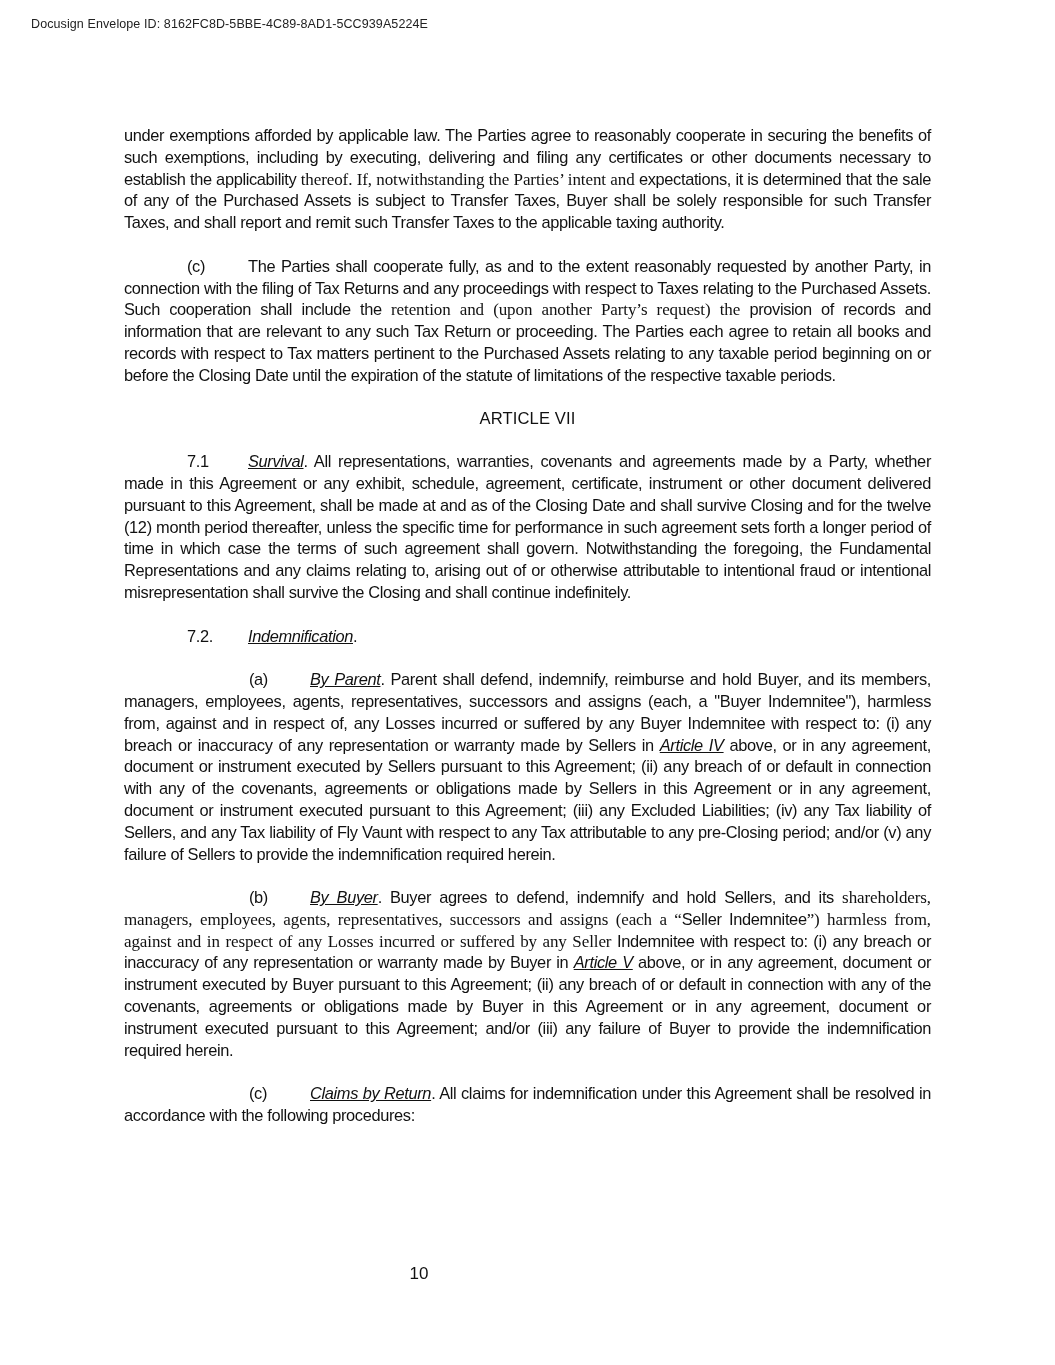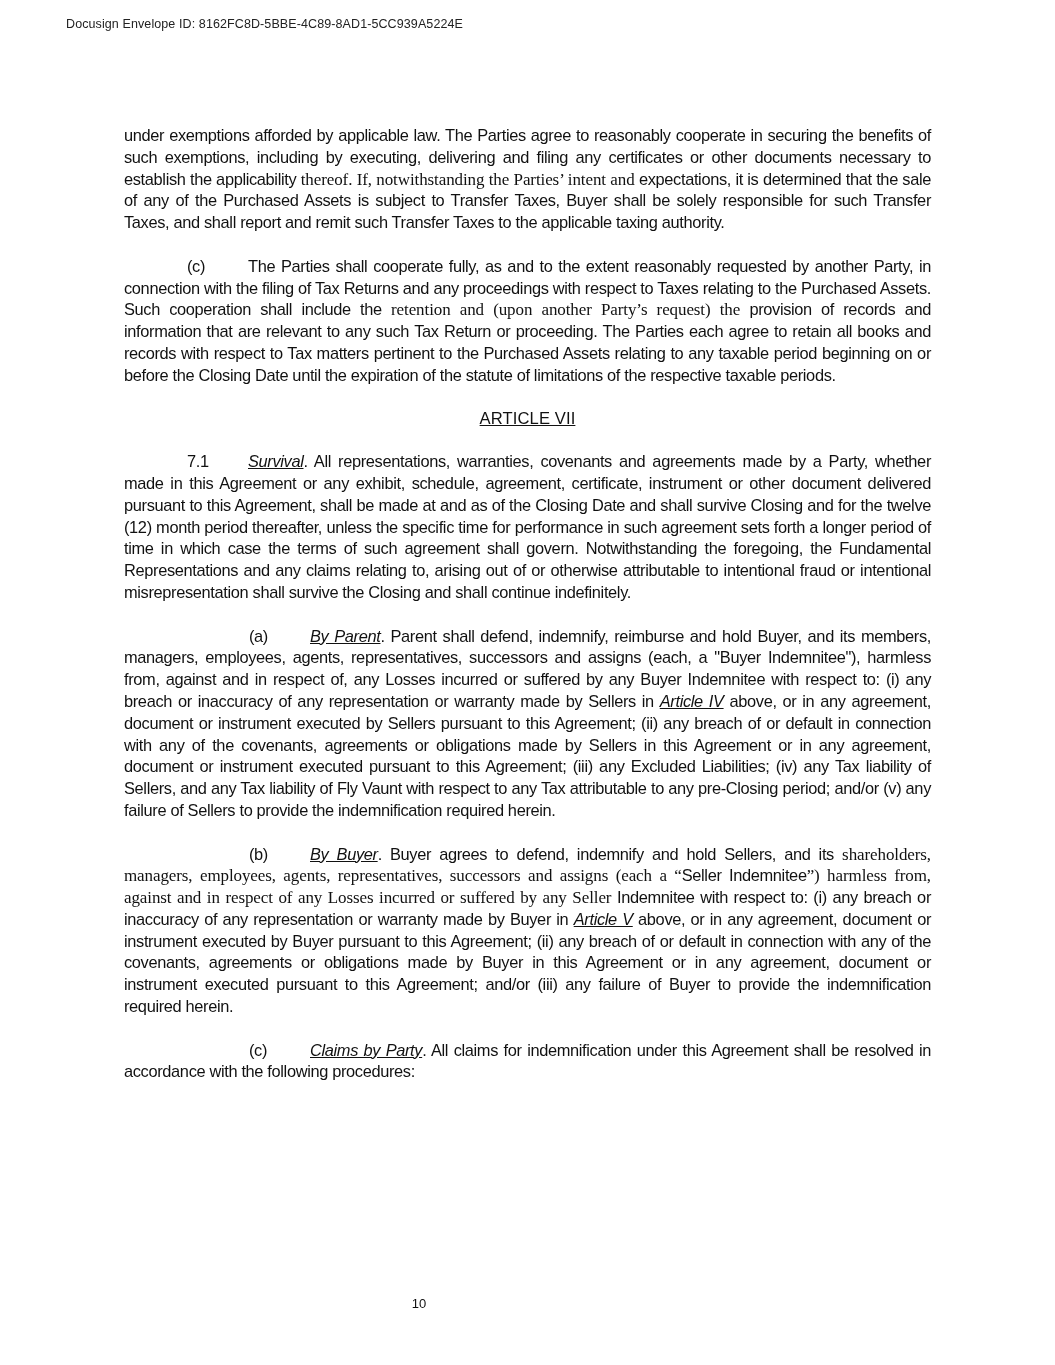--- a/index.html
+++ b/index.html
@@ -11,21 +11,20 @@
       color: #111111;
       font-family: "Liberation Sans", sans-serif;
     }
     .envelope {
       position: absolute;
       left: 31px;
       top: 17px;
       font-size: 12.5px;
       color: #222;
       letter-spacing: 0.1px;
-      margin-left: 35px;
     }
     .page {
       position: absolute;
       left: 124px;
       top: 125px;
       width: 807px;
       font-size: 16.4px;
       line-height: 21.8px;
       letter-spacing: -0.35px;
     }
@@ -38,51 +37,50 @@
     .tab1 { display: inline-block; width: 61px; text-indent: 0; }
     .tab2 { display: inline-block; width: 61px; text-indent: 0; }
     .u { text-decoration: underline; font-style: italic; }
     .serif { font-family: Liberation Serif, serif; font-size: 17px; letter-spacing: -0.1px; }
     .heading {
       text-align: center;
       font-size: 16.6px;
       line-height: 21.8px;
       margin: 12px 0 21px 0;
       letter-spacing: 0.1px;
-      text-decoration: underline;
     }
     .page-number {
       position: absolute;
       top: 1264px;
       left: 0;
       width: 838px;
       text-align: center;
-      font-size: 13px;
-      margin-top: 32px;
+      font-size: 17px;
     }
   </style>
 </head>
 <body>
 
 <div class="envelope">Docusign Envelope ID: 8162FC8D-5BBE-4C89-8AD1-5CC939A5224E</div>
 
 <div class="page">
 
   <p class="para"><span>under exemptions afforded by applicable law. The Parties agree to reasonably cooperate in securing the benefits of such exemptions, including by executing, delivering and filing any certificates or other documents necessary to establish the applicability </span><span class="serif">thereof. If, notwithstanding the Parties’ intent and</span><span> expectations, it is determined that the sale of any of the Purchased Assets is subject to Transfer Taxes, Buyer shall be solely responsible for such Transfer Taxes, and shall report and remit such Transfer Taxes to the applicable taxing authority.</span></p>
 
   <p class="para indent1"><span class="tab1">(c)</span><span>The Parties shall cooperate fully, as and to the extent reasonably requested by another Party, in connection with the filing of Tax Returns and any proceedings with respect to Taxes relating to the Purchased Assets. Such cooperation shall include the </span><span class="serif">retention and (upon another Party’s request) the</span><span> provision of records and information that are relevant to any such Tax Return or proceeding. The Parties each agree to retain all books and records with respect to Tax matters pertinent to the Purchased Assets relating to any taxable period beginning on or before the Closing Date until the expiration of the statute of limitations of the respective taxable periods.</span></p>
 
   <div class="heading">
     <div>ARTICLE VII</div>
   </div>
 
   <p class="para indent1"><span class="tab1">7.1</span><span class="u">Survival</span><span>. All representations, warranties, covenants and agreements made by a Party, whether made in this Agreement or any exhibit, schedule, agreement, certificate, instrument or other document delivered pursuant to this Agreement, shall be made at and as of the Closing Date and shall survive Closing and for the twelve (12) month period thereafter, unless the specific time for performance in such agreement sets forth a longer period of time in which case the terms of such agreement shall govern. Notwithstanding the foregoing, the Fundamental Representations and any claims relating to, arising out of or otherwise attributable to intentional fraud or intentional misrepresentation shall survive the Closing and shall continue indefinitely.</span></p>
 
+  <p class="para indent1"><span class="tab1">7.2.</span><span class="u">Indemnification</span><span>.</span></p>
 
   <p class="para indent2"><span class="tab2">(a)</span><span class="u">By Parent</span><span>. Parent shall defend, indemnify, reimburse and hold Buyer, and its members, managers, employees, agents, representatives, successors and assigns (each, a "Buyer Indemnitee"), harmless from, against and in respect of, any Losses incurred or suffered by any Buyer Indemnitee with respect to: (i) any breach or inaccuracy of any representation or warranty made by Sellers in </span><span class="u">Article IV</span><span> above, or in any agreement, document or instrument executed by Sellers pursuant to this Agreement; (ii) any breach of or default in connection with any of the covenants, agreements or obligations made by Sellers in this Agreement or in any agreement, document or instrument executed pursuant to this Agreement; (iii) any Excluded Liabilities; (iv) any Tax liability of Sellers, and any Tax liability of Fly Vaunt with respect to any Tax attributable to any pre-Closing period; and/or (v) any failure of Sellers to provide the indemnification required herein.</span></p>
 
   <p class="para indent2"><span class="tab2">(b)</span><span class="u">By Buyer</span><span>. Buyer agrees to defend, indemnify and hold Sellers, and its </span><span class="serif">shareholders, managers, employees, agents, representatives, successors and assigns (each a “</span><span>Seller Indemnitee</span><span class="serif">”) harmless from, against and in respect of any Losses incurred or suffered by any Seller</span><span> Indemnitee with respect to:  (i) any breach or inaccuracy of any representation or warranty made by Buyer in </span><span class="u">Article V</span><span> above, or in any agreement, document or instrument executed by Buyer pursuant to this Agreement; (ii) any breach of or default in connection with any of the covenants, agreements or obligations made by Buyer in this Agreement or in any agreement, document or instrument executed pursuant to this Agreement; and/or (iii) any failure of Buyer to provide the indemnification required herein.</span></p>
 
-  <p class="para indent2"><span class="tab2">(c)</span><span class="u">Claims by Party</span><span>. All claims for indemnification under this Agreement shall be resolved in accordance with the following procedures:</span></p>
+  <p class="para indent2"><span class="tab2">(c)</span><span class="u">Claims by Return</span><span>. All claims for indemnification under this Agreement shall be resolved in accordance with the following procedures:</span></p>
 
 </div>
 
 <div class="page-number">10</div>
 
 </body></html>

